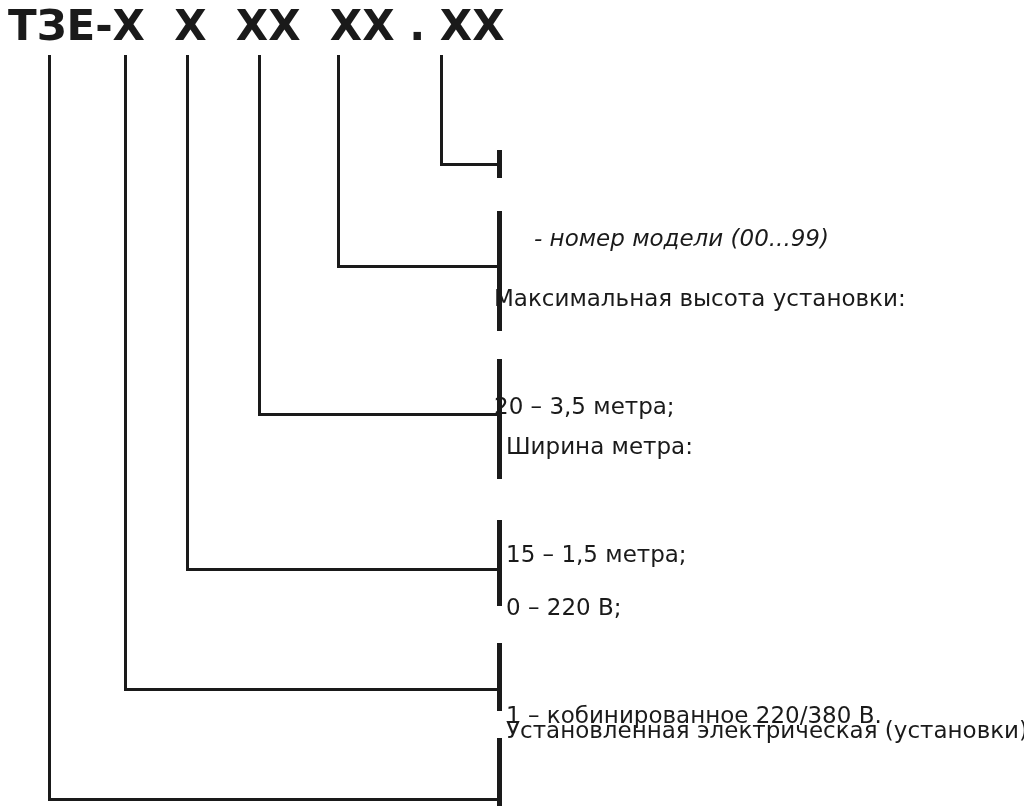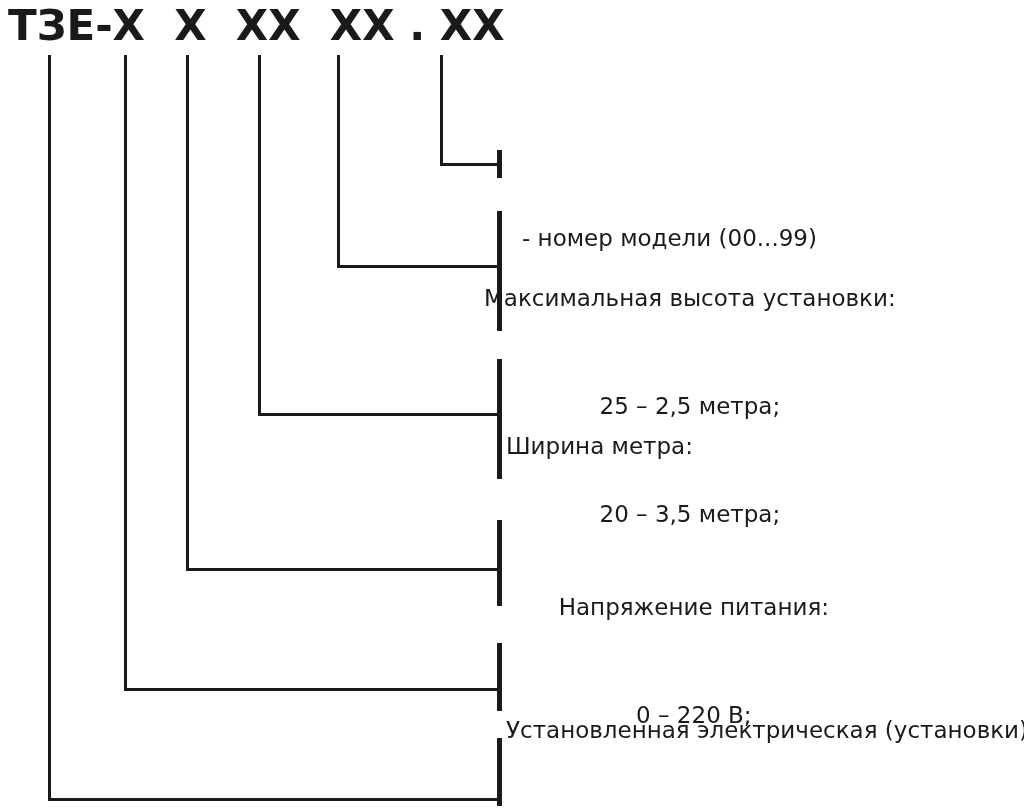--- a/index.html
+++ b/index.html
@@ -8,21 +8,20 @@
     background: #ffffff;
   }
   #root {
     position: relative;
     width: 1024px;
     height: 809px;
     background: #ffffff;
     font-family: "DejaVu Sans", sans-serif;
     color: #1a1a1a;
     overflow: hidden;
-    text-align: center;
   }
 
   
   .code-line {
     position: absolute;
     top: 0px;
     left: 8px;
     font-size: 42px;
     font-weight: bold;
     letter-spacing: 0px;
@@ -85,36 +84,35 @@
   <div class="vline" style="left:48px; top:55px; height:745px;"></div>
   <div class="hline" style="left:48px; top:798px; width:452px;"></div>
 
   <div class="tick" style="left:497px; top:150px; height:28px;"></div>
   <div class="tick" style="left:497px; top:211px; height:120px;"></div>
   <div class="tick" style="left:497px; top:359px; height:120px;"></div>
   <div class="tick" style="left:497px; top:520px; height:86px;"></div>
   <div class="tick" style="left:497px; top:643px; height:68px;"></div>
   <div class="tick" style="left:497px; top:738px; height:68px;"></div>
 
-  <div class="block" style="left:522px; top:148px;">
+  <div class="block" style="left:534px; top:148px;font-style:italic;">
     <div class="row">- номер модели (00...99)</div>
   </div>
 
-  <div class="block" style="left:484px; top:208px;">
+  <div class="block" style="left:494px; top:208px;">
     <div class="row">Максимальная высота установки:</div>
-    <div class="row">25 – 2,5 метра;</div>
     <div class="row">20 – 3,5 метра;</div>
   </div>
 
   <div class="block" style="left:506px; top:356px;">
     <div class="row">Ширина метра:</div>
+    <div class="row">15 – 1,5 метра;</div>
   </div>
 
   <div class="block" style="left:506px; top:517px;">
-    <div class="row">Напряжение питания:</div>
     <div class="row">0 – 220 В;</div>
     <div class="row">1 – кобинированное 220/380 В.</div>
   </div>
 
   <div class="block" style="left:506px; top:640px;">
     <div class="row">Установленная электрическая (установки)</div>
     
   </div>
 
   <div class="block" style="left:506px; top:735px;">

